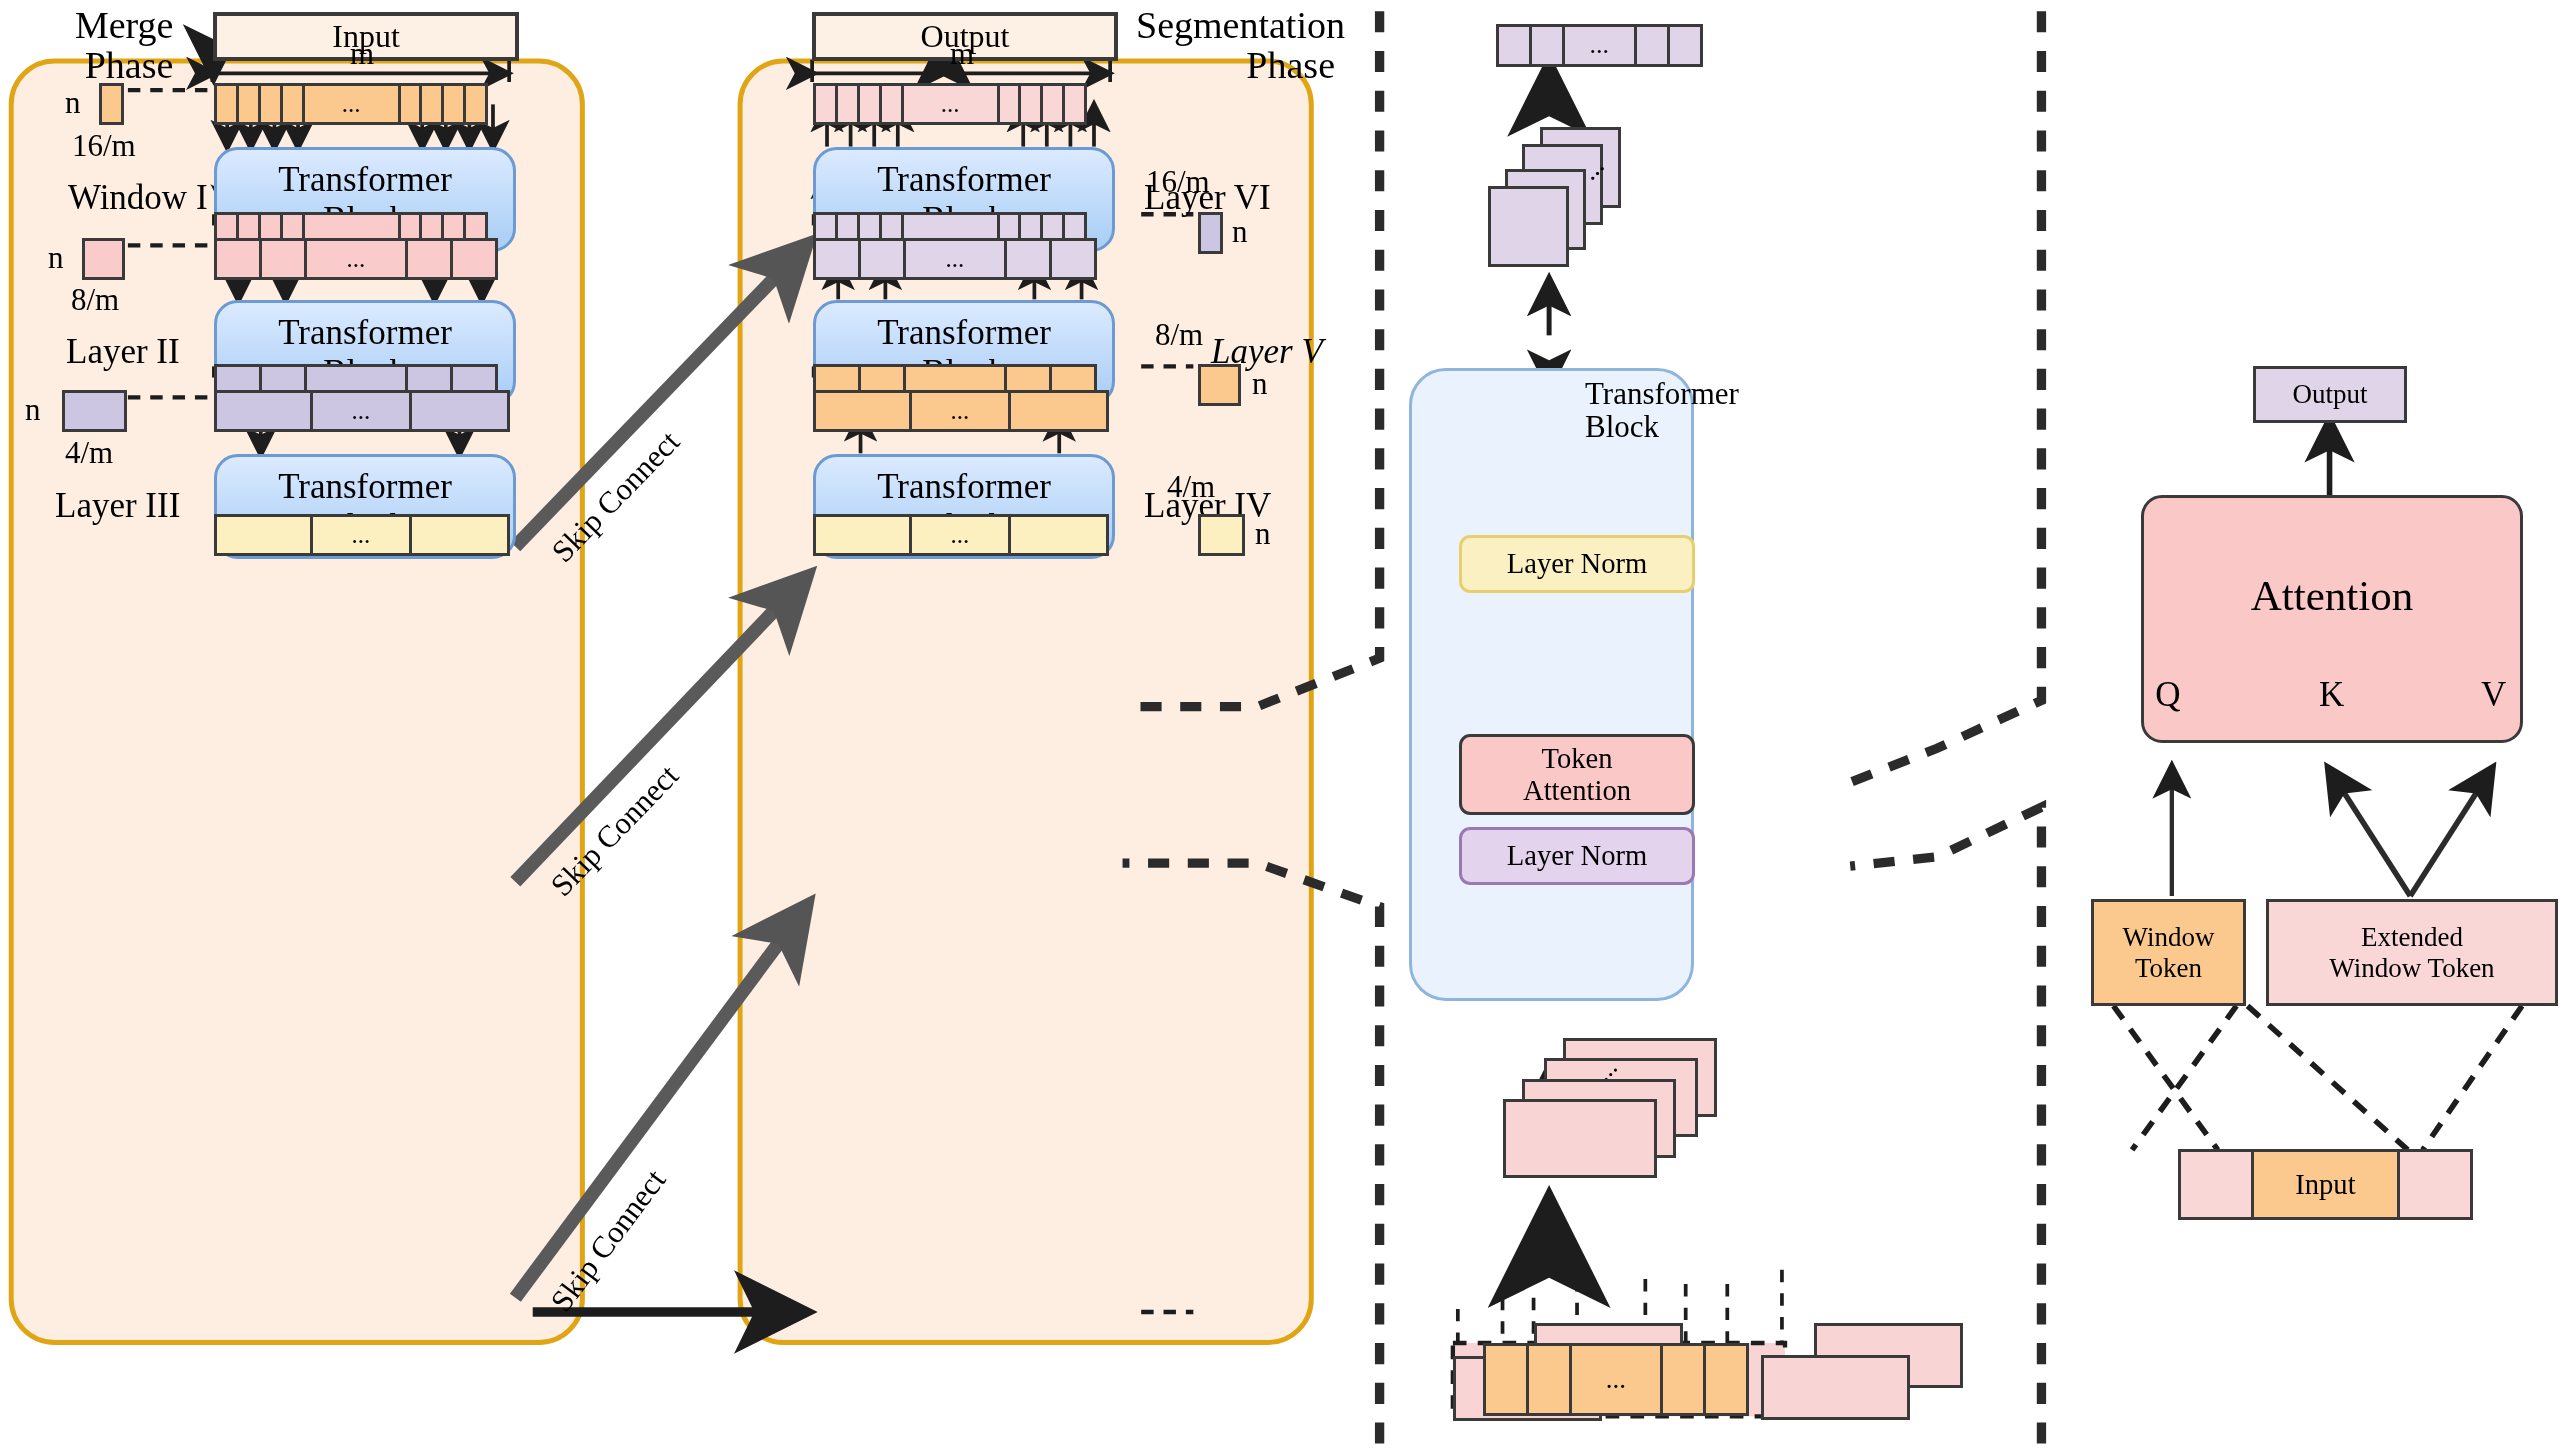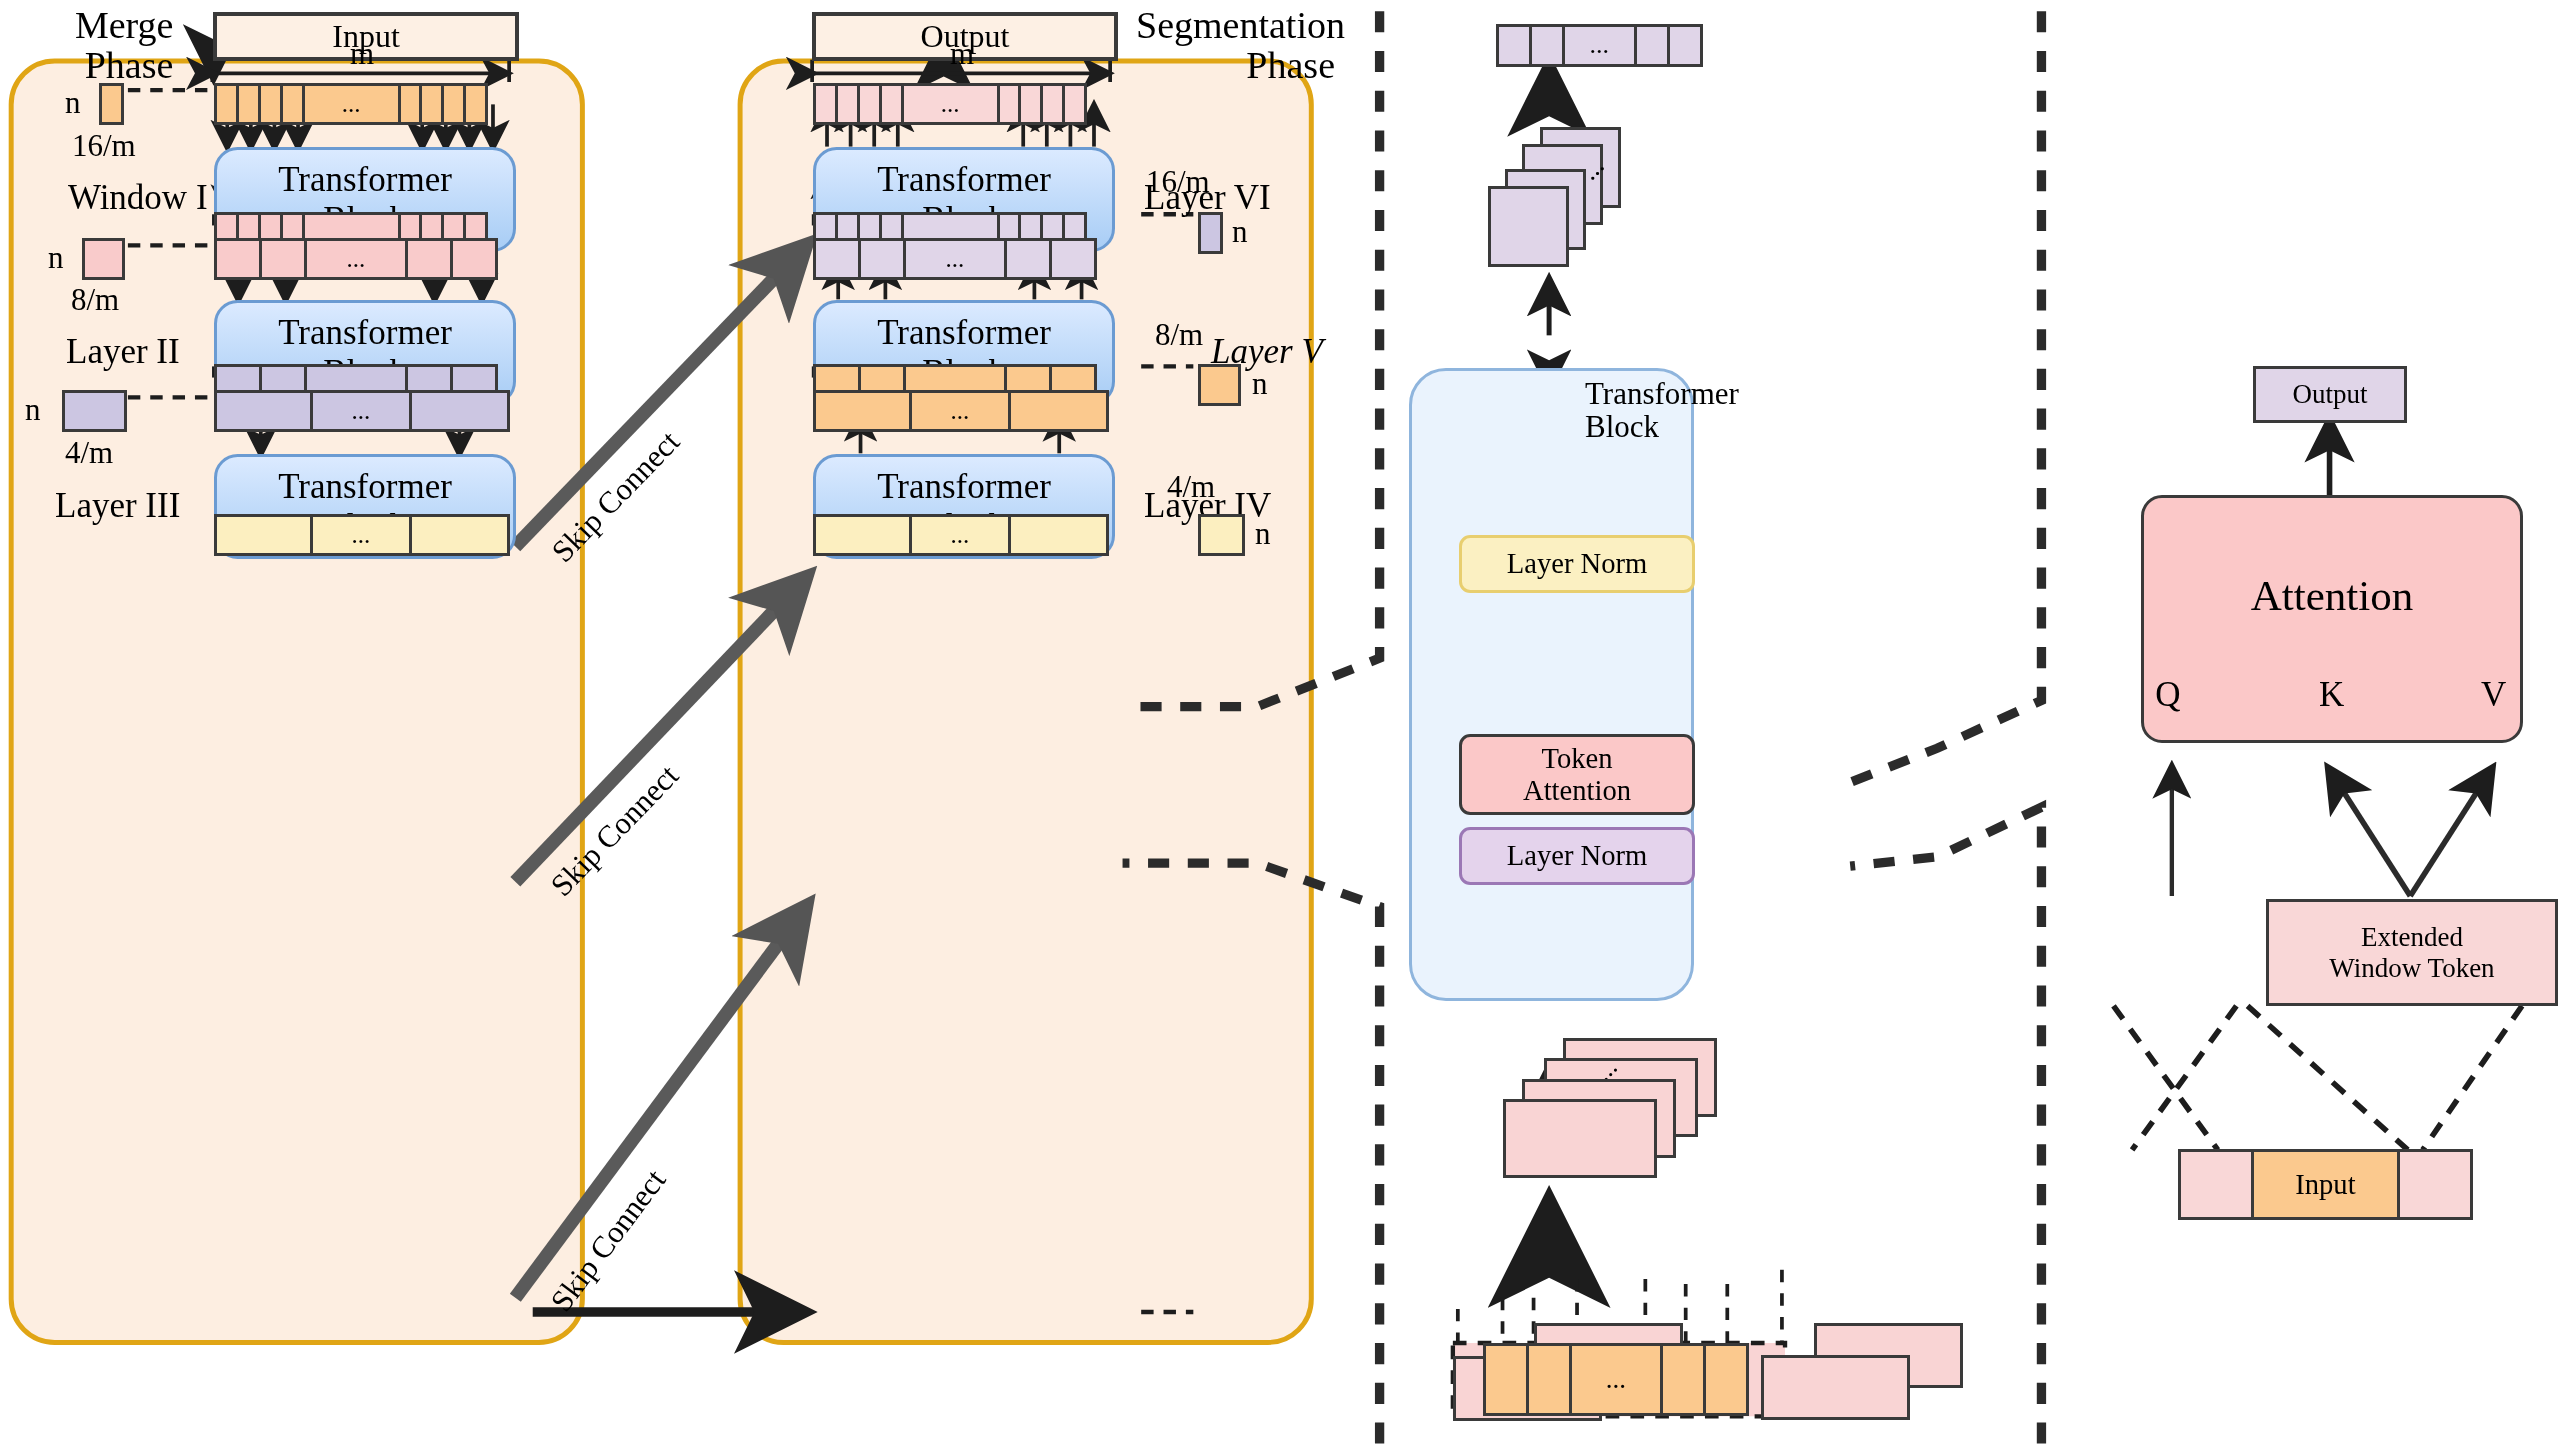--- a/index.html
+++ b/index.html
@@ -486,20 +486,24 @@
     <span>Output</span>
   </div>
 
   <div class="abs attnBox" style="left:2141px;top:495px;width:376px;height:242px;">
     <div class="txt ctr" style="left:0;top:75px;width:376px;font-size:43px;">Attention</div>
     <div class="txt" style="left:11.2px;top:179px;font-size:35px;">Q</div>
     <div class="txt" style="left:175px;top:179px;font-size:35px;">K</div>
     <div class="txt" style="left:337px;top:179px;font-size:35px;">V</div>
   </div>
 
+  <div class="abs cell ctr" style="left:2091px;top:899px;width:155px;height:107px;background:#FBC98E;font-size:27px;">
+    <span style="white-space:pre-line;">Window
+Token</span>
+  </div>
   <div class="abs cell ctr" style="left:2266px;top:899px;width:292px;height:107px;background:#F9D7D7;font-size:27px;">
     <span style="white-space:pre-line;">Extended
 Window Token</span>
   </div>
 
   <div class="abs" style="left:2178px;top:1149px;display:flex;">
     <div class="cell" style="width:76px;height:71px;background:#F9D7D7;"></div>
     <div class="cell ctr" style="width:149px;height:71px;background:#FBC98E;margin-left:-3.1px;font-size:28.6px;">Input</div>
     <div class="cell" style="width:76px;height:71px;background:#F9D7D7;margin-left:-3.1px;"></div>
   </div>

